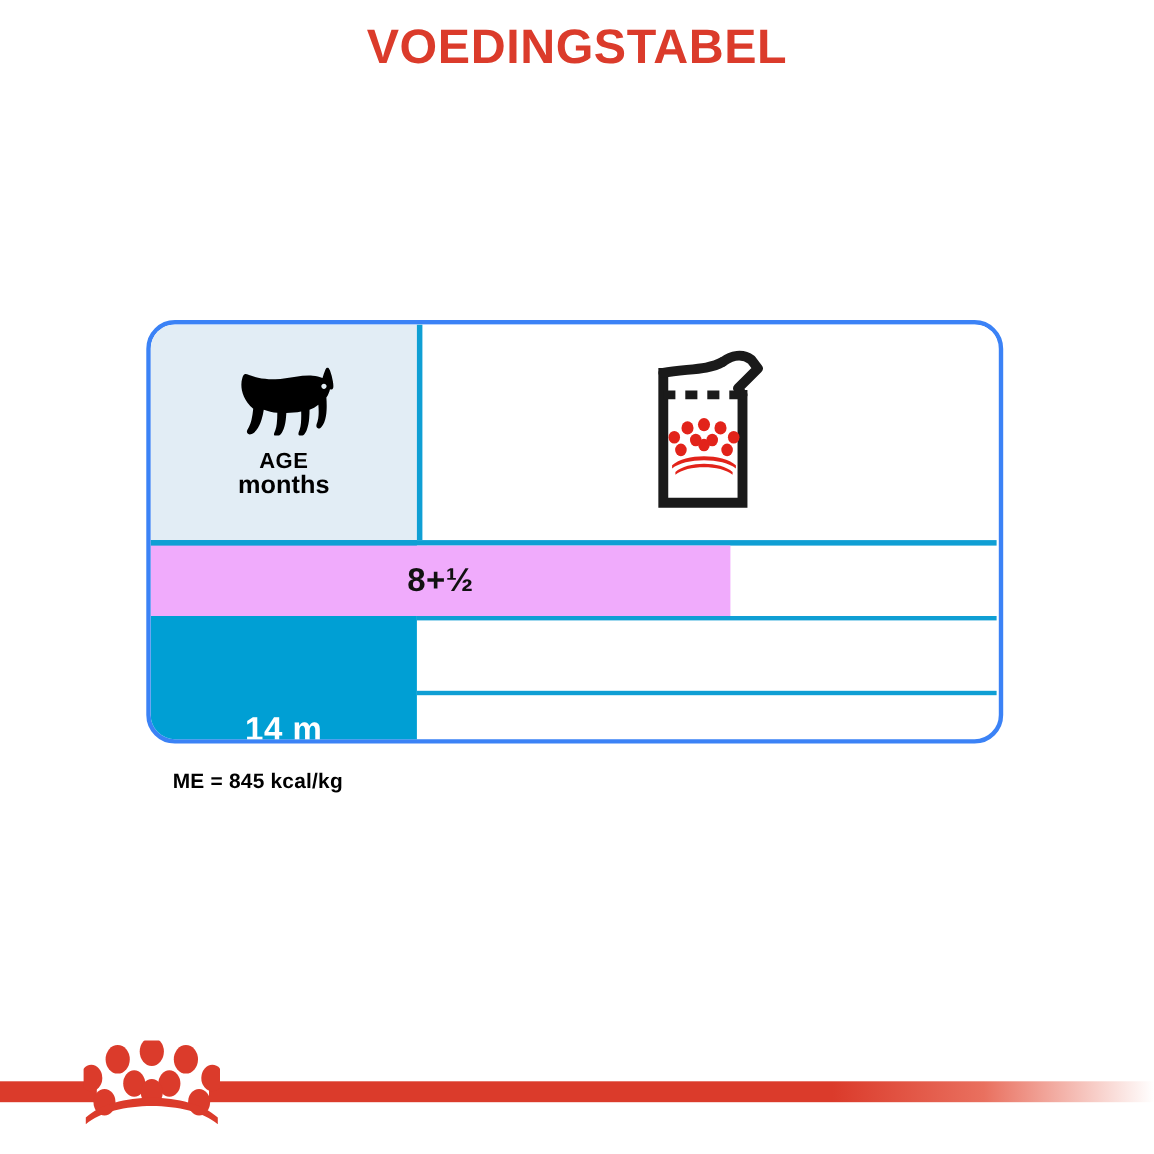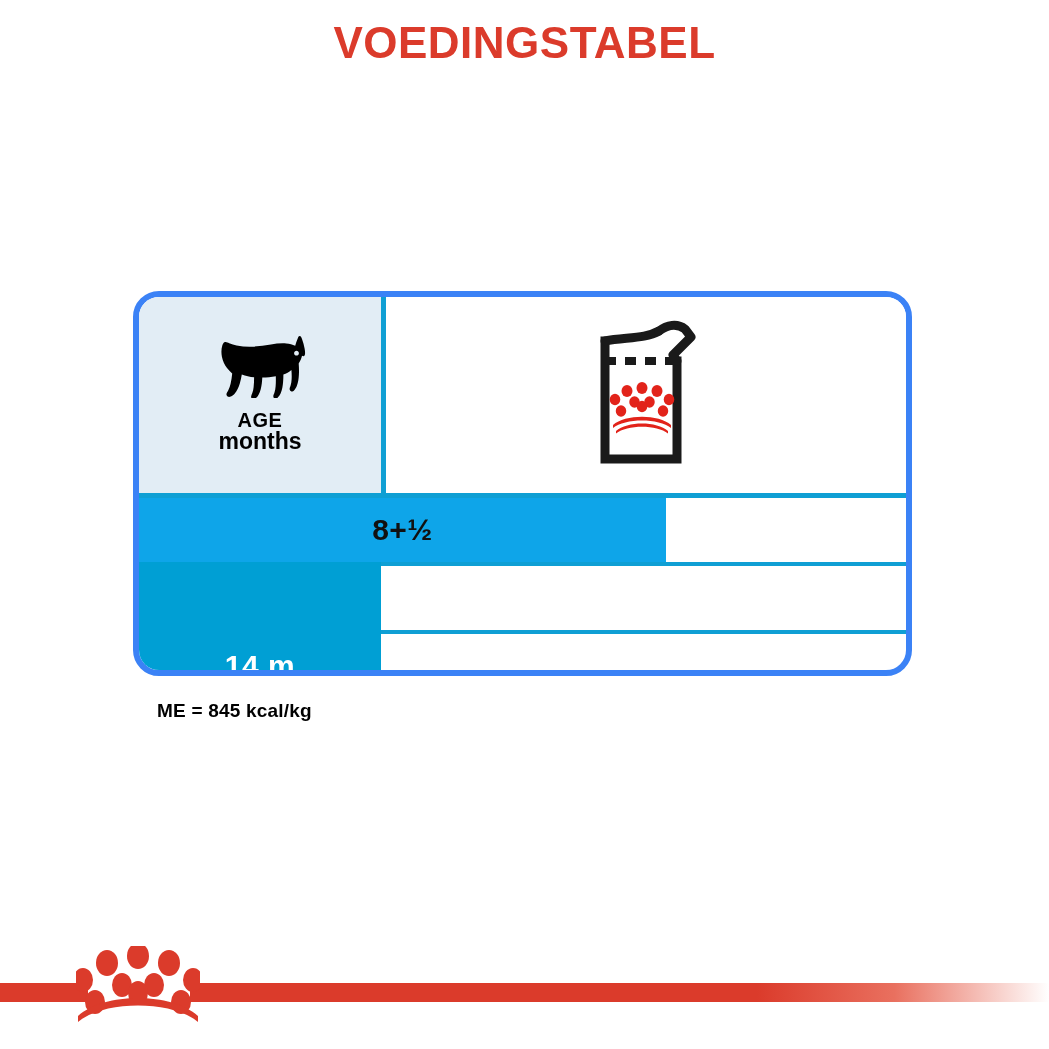--- a/index.html
+++ b/index.html
@@ -30,21 +30,21 @@
     font-family: "Liberation Sans", sans-serif;
   }
 
   
   #feeding-table {
     position: absolute;
     left: 133px;
     top: 291px;
     width: 779px;
     height: 385px;
-    border: 6px solid #3b82f6;
+    border: 4px solid #3b82f6;
     border-radius: 26px;
     box-sizing: border-box;
     background: #ffffff;
     overflow: hidden;
   }
 
   
   .age-col-fill {
     position: absolute;
     left: 0;
@@ -131,21 +131,21 @@
     align-items: center;
     justify-content: center;
     color: #ffffff;
     font-size: 30px;
     font-weight: bold;
     letter-spacing: 0.5px;
   }
   .cell-amount {
     width: 527px;
     height: 64px;
-    background: #0ea5e9;
+    background: #f0abfc;
     display: flex;
     align-items: center;
     justify-content: center;
     color: #111111;
     font-size: 30px;
     font-weight: bold;
     letter-spacing: 0.5px;
   }
   .row-sep {
     position: absolute;

